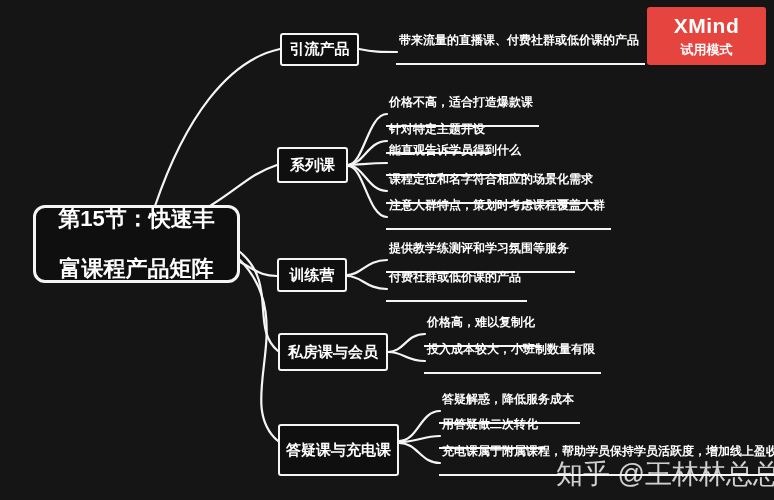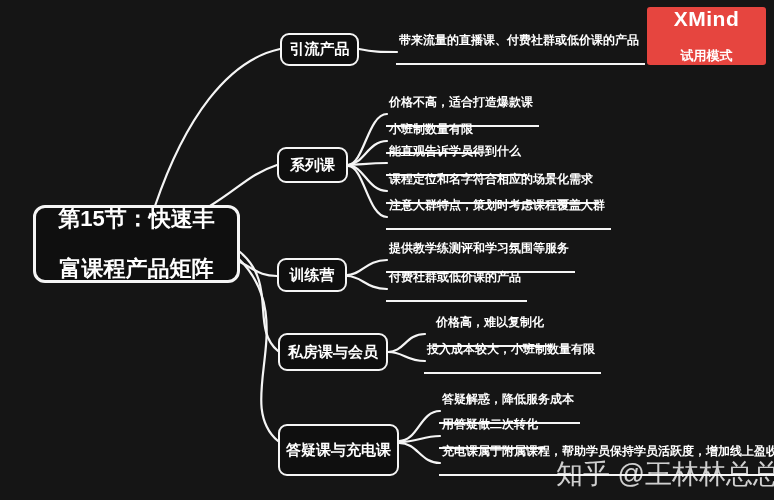--- a/index.html
+++ b/index.html
@@ -6,38 +6,38 @@
   #canvas{
     position:relative;width:774px;height:500px;overflow:hidden;
     background:#151515;
     font-family:"Liberation Sans","DejaVu Sans",sans-serif;
     color:#fff;
   }
   #connector-layer{position:absolute;left:0;top:0;width:774px;height:500px;}
   #connector-layer path{fill:none;stroke:#f5f5f5;stroke-width:2.2;stroke-linecap:round;}
   .node{
     position:absolute;box-sizing:border-box;background:#0f0f0f;
-    border:2.5px solid #f5f5f5;border-radius:9px;
+    border:2.5px solid #f5f5f5;border-radius:3px;
     display:flex;align-items:center;justify-content:center;
     font-weight:bold;white-space:nowrap;z-index:2;
   }
   .central{
     border-width:3px;border-radius:12px;font-size:22px;line-height:30px;
     text-align:center;flex-direction:column;
   }
   .branch{font-size:15px;}
   .leaf{
     position:absolute;white-space:nowrap;font-size:12px;font-weight:bold;
     line-height:14px;padding:0 6px 16px 3px;border-bottom:2px solid #f5f5f5;
     z-index:2;color:#fff;
   }
   #trial-badge{
     position:absolute;left:647px;top:7px;width:119px;height:58px;
     border-radius:3px;display:flex;flex-direction:column;align-items:center;
-    justify-content:space-between;z-index:3;
+    justify-content:center;z-index:3;
   }
   #trial-badge .logo{font-size:21px;font-weight:bold;letter-spacing:.5px;}
   #trial-badge .sub{font-size:13px;font-weight:bold;margin-top:3px;}
   #watermark{
     position:absolute;left:556px;top:456px;font-size:27px;
     color:rgba(255,255,255,0.8);z-index:4;white-space:nowrap;
   }
 </style>
 </head>
 <body>
@@ -82,29 +82,29 @@
 
   <div class="node branch" style="left:278px;top:333px;width:110px;height:38px;">私房课与会员</div>
 
   <div class="node branch" style="left:277px;top:258px;width:70px;height:34px;">训练营</div>
 
   <div class="node branch" style="left:278px;top:424px;width:121px;height:52px;">答疑课与充电课</div>
 
   <div class="leaf" style="left:396px;top:33px;">带来流量的直播课、付费社群或低价课的产品</div>
 
   <div class="leaf" style="left:386px;top:95px;">价格不高，适合打造爆款课</div>
-  <div class="leaf" style="left:386px;top:122px;">小班制数量有限</div>
-  <div class="leaf" style="left:386px;top:144px;">能直观告诉学员得到什么</div>
+  <div class="leaf" style="left:386px;top:122px;">针对特定主题开设</div>
+  <div class="leaf" style="left:386px;top:144px;font-family:Liberation Mono, monospace;">能直观告诉学员得到什么</div>
   <div class="leaf" style="left:386px;top:172px;">课程定位和名字符合相应的场景化需求</div>
   <div class="leaf" style="left:386px;top:198px;">注意人群特点，策划时考虑课程覆盖人群</div>
 
   <div class="leaf" style="left:386px;top:241px;">提供教学练测评和学习氛围等服务</div>
   <div class="leaf" style="left:386px;top:270px;">付费社群或低价课的产品</div>
 
-  <div class="leaf" style="left:424px;top:315px;margin-left:9px;">价格高，难以复制化</div>
+  <div class="leaf" style="left:424px;top:315px;">价格高，难以复制化</div>
   <div class="leaf" style="left:424px;top:342px;">投入成本较大，小班制数量有限</div>
 
   <div class="leaf" style="left:439px;top:392px;">答疑解惑，降低服务成本</div>
   <div class="leaf" style="left:439px;top:417px;">用答疑做二次转化</div>
   <div class="leaf" style="left:439px;top:444px;">充电课属于附属课程，帮助学员保持学员活跃度，增加线上盈收</div>
 
   <div id="trial-badge" style="background: rgb(230, 69, 63);">
     <span class="logo">XMind</span>
     <span class="sub">试用模式</span>
   </div>

